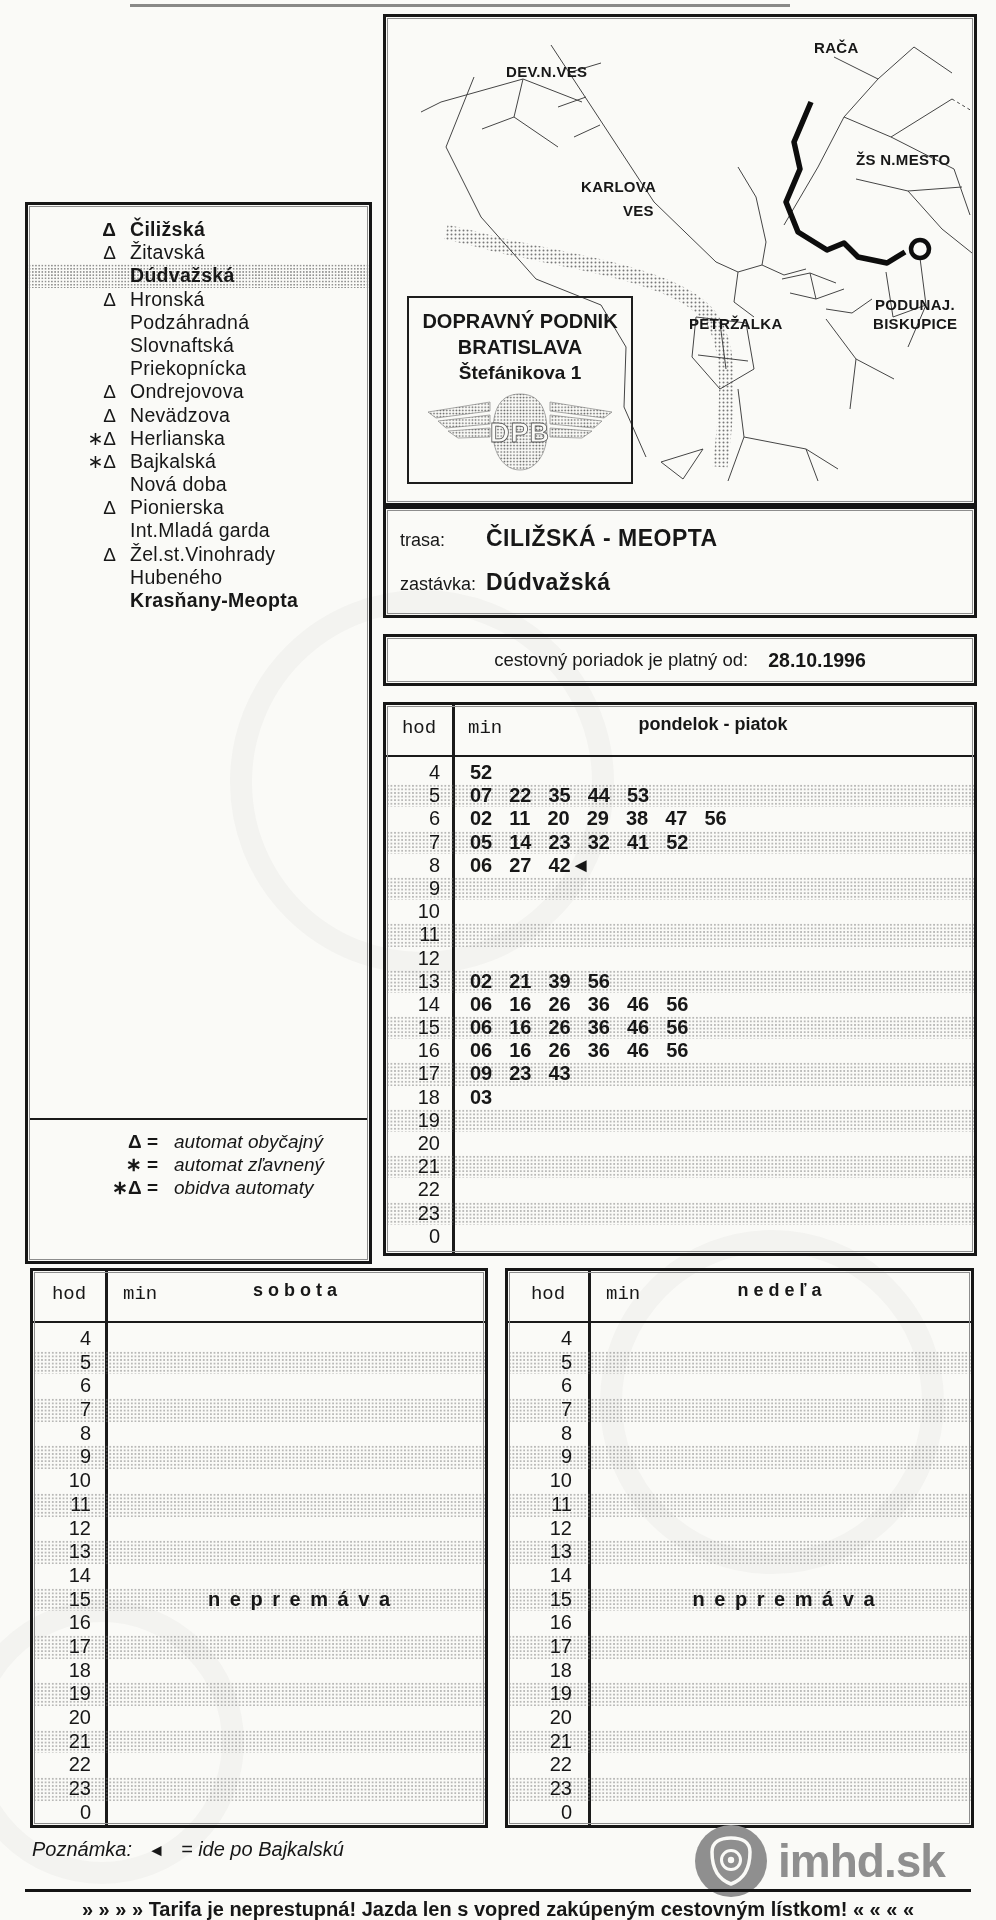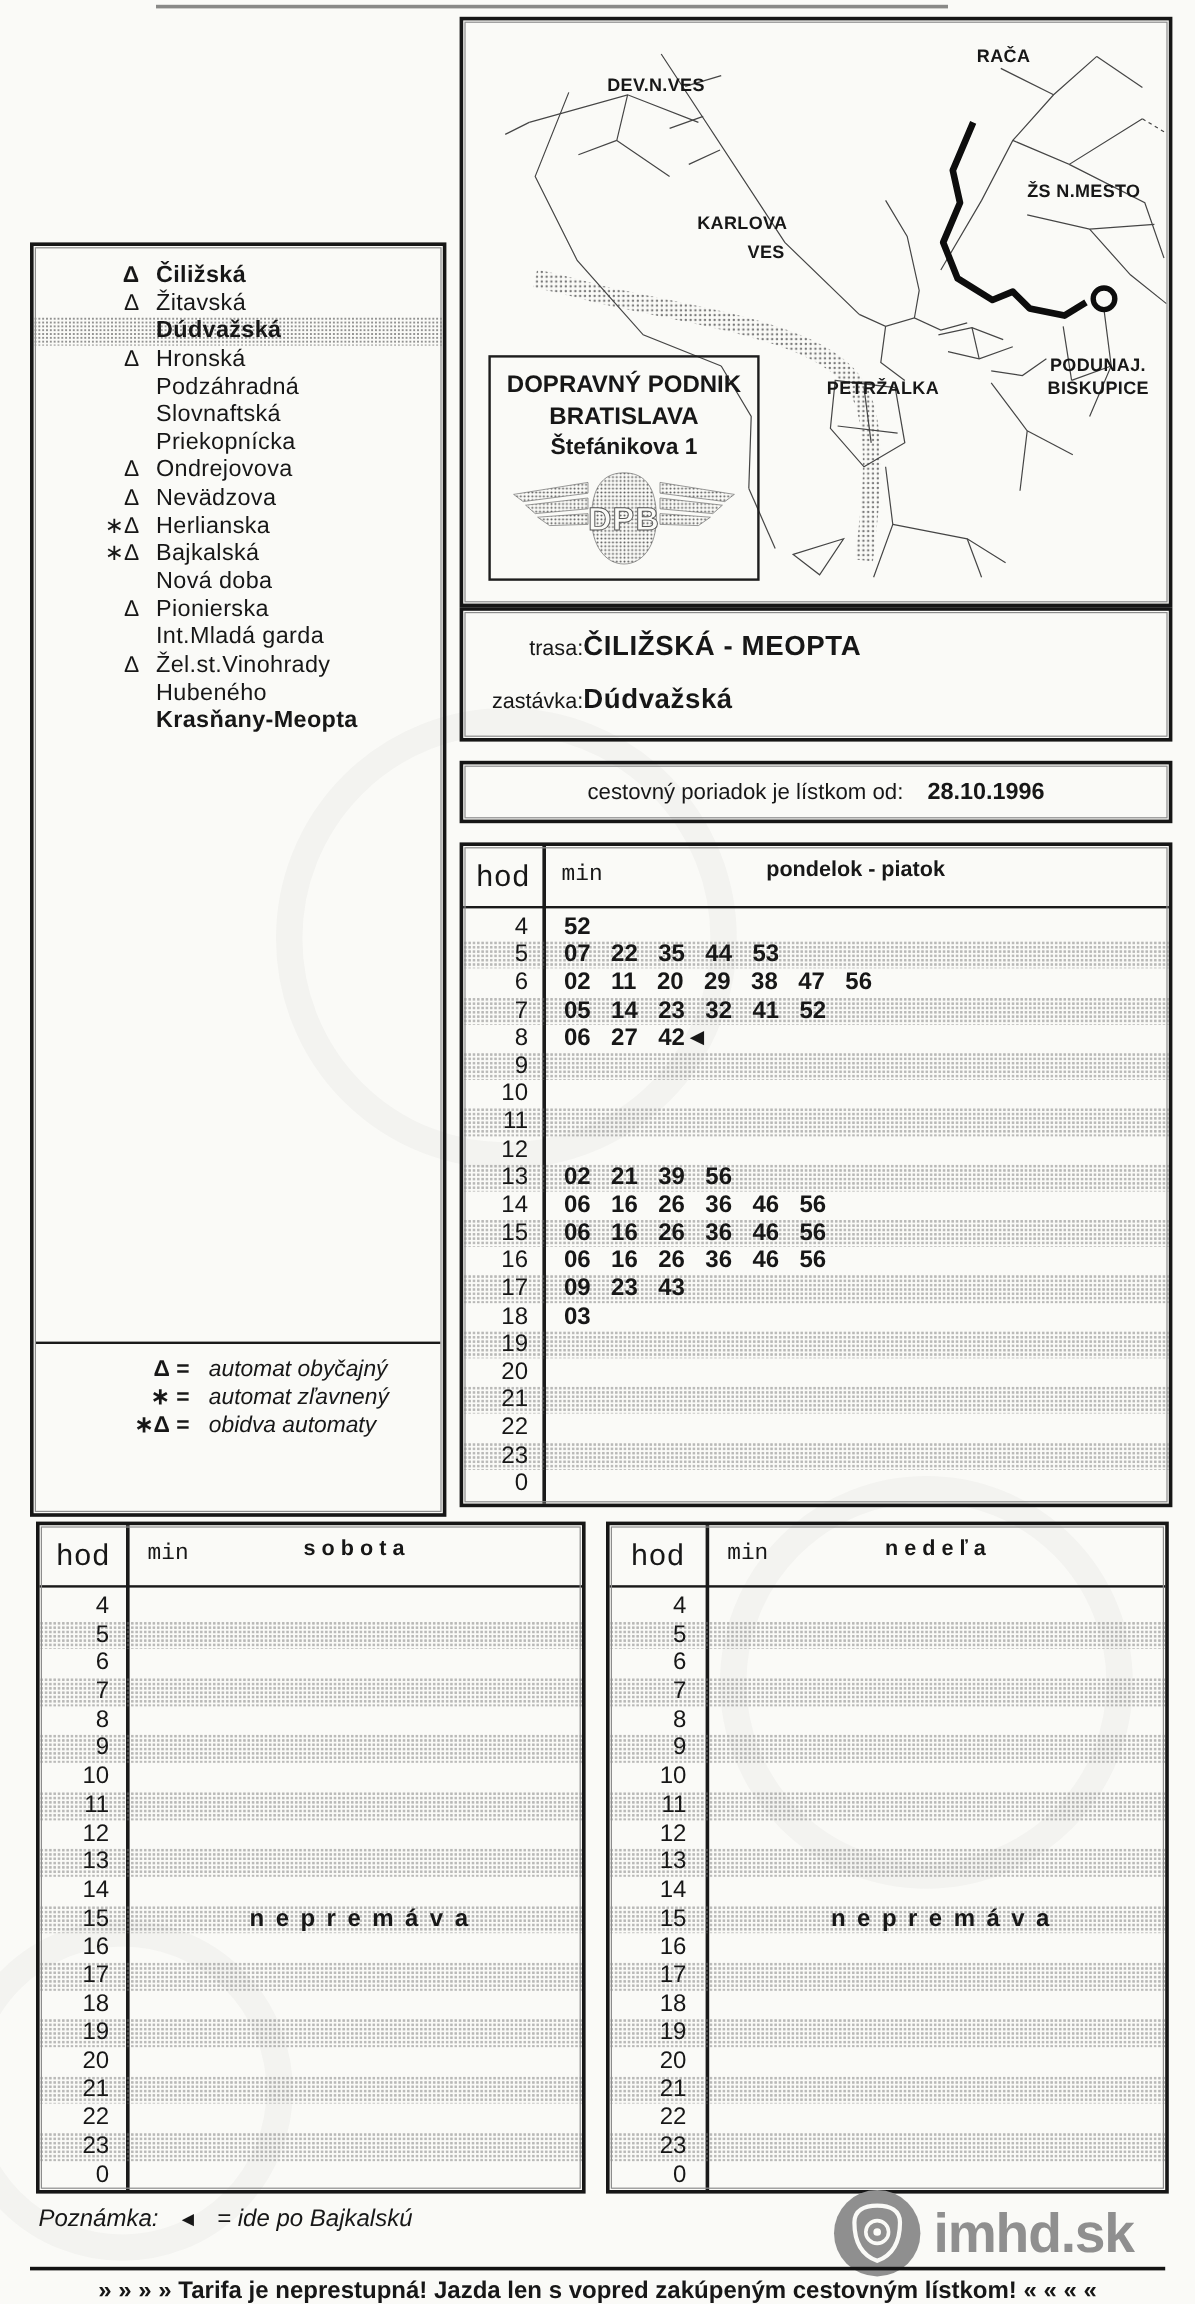--- a/index.html
+++ b/index.html
@@ -27,28 +27,28 @@
   
   #map-box svg.mapnet{position:absolute;inset:0;}
   .mlbl{position:absolute;font-size:15px;font-weight:700;letter-spacing:.3px;white-space:nowrap;}
   #company-box{position:absolute;left:21px;top:279px;width:222px;height:184px;border:2.5px solid #1d1d1d;text-align:center;}
   .cbl{font-weight:700;}
   #cb1{margin-top:12px;font-size:20px;}
   #cb2{font-size:20px;margin-top:3px;}
   #cb3{font-size:19px;margin-top:3px;}
   
   .rb-row{position:absolute;left:14px;right:10px;display:flex;align-items:baseline;}
-  .rb-label{width:86px;font-size:18px;text-align:right;}
+  .rb-label{width:86px;font-size:18px;}
   .rb-val{font-size:23px;font-weight:700;letter-spacing:.5px;}
   #validity-box{display:flex;align-items:center;justify-content:center;gap:20px;}
   #validity-label{font-size:18.5px;}
   #validity-date{font-size:19.5px;font-weight:700;}
   
   .ttable .thead{position:absolute;top:0;left:0;right:0;height:50px;}
-  .ttable .hodl{position:absolute;top:12px;left:0;text-align:center;font-family:"Liberation Mono",monospace;font-size:25px;}
+  .ttable .hodl{position:absolute;top:12px;left:0;text-align:center;font-family:"Liberation Mono",monospace;font-size:19px;}
   .ttable .minl{position:absolute;top:12px;font-family:"Liberation Mono",monospace;font-size:19px;}
   .ttable .ttitle{position:absolute;top:9px;right:0;text-align:center;font-size:18px;font-weight:700;}
   .ttable .headrule{position:absolute;top:50px;left:0;right:0;border-top:2.5px solid #1a1a1a;}
   .ttable .vrule{position:absolute;top:0;bottom:0;width:2.5px;background:#1a1a1a;}
   .ttable .rows{position:absolute;top:56px;left:0;right:0;}
   .trow{position:relative;}
   .trow .hr{position:absolute;left:0;text-align:right;font-size:20px;}
   .trow .mins{position:absolute;right:8px;display:flex;gap:17px;font-weight:700;font-size:20px;}
   .trow.shade{background-image:radial-gradient(circle,rgba(120,120,120,.5) 1px,transparent 1.15px);background-size:3.6px 3.6px;}
   .mins.nosvc{justify-content:center;letter-spacing:2px;}
@@ -265,21 +265,21 @@
       <span class="rb-label">trasa:</span>
       <span class="rb-val">ČILIŽSKÁ - MEOPTA</span>
     </div>
     <div class="rb-row" style="top:60px;">
       <span class="rb-label">zastávka:</span>
       <span class="rb-val">Dúdvažská</span>
     </div>
   </div>
 
   <div class="box" id="validity-box" style="left:383px;top:634px;width:588px;height:46px;">
-    <span id="validity-label">cestovný poriadok je lístkom od:</span>
+    <span id="validity-label">cestovný poriadok je platný od:</span>
     <span id="validity-date">28.10.1996</span>
   </div>
 
   <div class="box ttable" id="tw" style="left:383px;top:702px;width:588px;height:548px;">
     <div class="thead">
       <span class="hodl">hod</span>
       <span class="minl">min</span>
       <span class="ttitle">pondelok - piatok</span>
     </div>
     <div class="headrule"></div>

